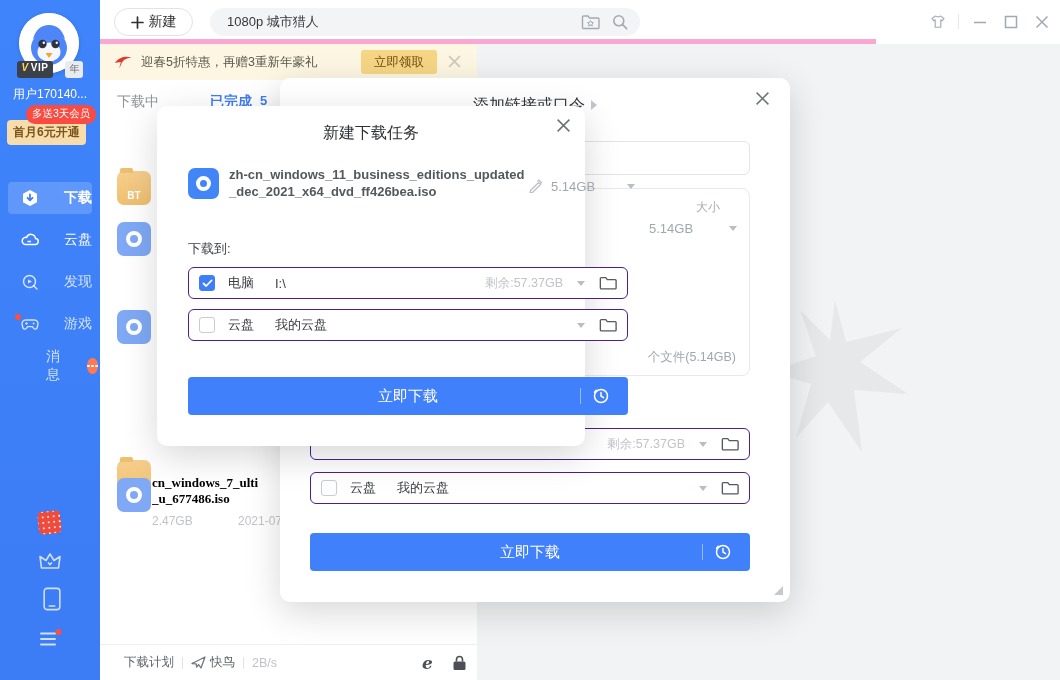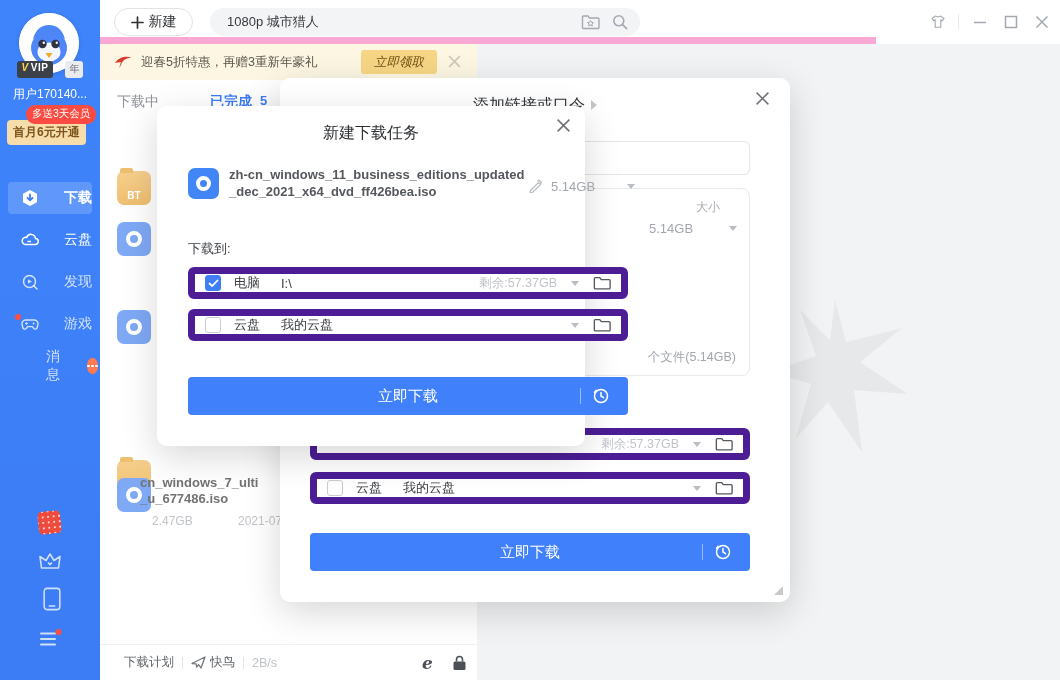--- a/index.html
+++ b/index.html
@@ -24,51 +24,51 @@
   .nav-item.bright { color:#fff; }
   .nav-ic { width:18px; height:18px; color:currentColor; position:relative; }
   .dot-red { position:absolute; width:6px; height:6px; background:#ff4d40; border-radius:50%; }
   .msg-count { width:16px; height:16px; background:#ff7a52; border-radius:50%; display:flex; align-items:center; justify-content:center; gap:1.5px; margin-left:2px; }
   .msg-count i { width:2.5px; height:2.5px; background:#fff; border-radius:50%; }
   .side-tool { left:38px; width:24px; height:24px; color:#cfe0fb; }
   .red-grid { width:23px; height:23px; background:#ef4b3c; border-radius:5px; transform:rotate(-6deg);
       background-image:radial-gradient(circle,#ffd9d4 1.1px,transparent 1.3px); background-size:5.5px 5.5px; background-position:2.5px 3px; }
 
   
-  .topbar { left:100px; top:0; width:776px; height:44px; background:#fff; border-bottom:7px solid #f9a8d4; z-index:3; }
+  .topbar { left:100px; top:0; width:776px; height:44px; background:#fff; border-bottom:5px solid #f9a8d4; z-index:3; }
   .btn-new { left:14px; top:8px; width:79px; height:28px; border:1px solid #e1e3e8; border-radius:14px; display:flex; align-items:center; justify-content:center; gap:5px; font-size:14px; color:#2e3033; background:#fff; cursor:pointer; }
   .search { left:110px; top:8px; width:430px; height:28px; border-radius:14px; background:#f3f4f6; display:flex; align-items:center; padding:0 12px 0 17px; }
   .search-text { font-size:13px; color:#35373b; flex:1; }
   .win-ic { top:14px; width:16px; height:16px; color:#a4a9b1; cursor:pointer; }
   .vdiv { top:14px; width:1px; height:15px; background:#e7e8ea; }
 
   
   .list-pane { left:100px; top:44px; width:377px; height:636px; background:#fff; z-index:1; }
   .detail-pane { left:477px; top:44px; width:583px; height:636px; background:#f2f3f4; z-index:1; }
 
   
   .banner { left:0; top:0; width:377px; height:36px; background:#fcf6e3; display:flex; align-items:center; }
   .banner-bird { margin-left:14px; width:18px; height:14px; }
   .banner-msg { margin-left:9px; font-size:12.5px; color:#5c584e; }
-  .banner-btn { position:absolute; left:261px; width:76px; height:24px; background:#f6d685; border-radius:3px; color:#6d4d10; font-size:12.5px; display:flex; align-items:center; justify-content:center; cursor:pointer;font-style:italic; }
+  .banner-btn { position:absolute; left:261px; width:76px; height:24px; background:#f6d685; border-radius:3px; color:#6d4d10; font-size:12.5px; display:flex; align-items:center; justify-content:center; cursor:pointer; }
   .banner-close { position:absolute; left:347px; top:10px; width:15px; height:15px; color:#cfcabb; cursor:pointer; }
 
   
   .tab { top:49px; font-size:14px; color:#8f9298; cursor:pointer; }
   .tab.active { color:#3f7ef7; font-weight:bold; }
   .tab-count { top:49px; font-size:13px; color:#3f7ef7; font-weight:bold; }
   .tab-underline { left:122px; top:69px; width:30px; height:3px; background:#3f7ef7; border-radius:2px; }
 
   
   .fi-icon { left:17px; width:34px; height:34px; border-radius:7px; }
   .bt-folder { background:linear-gradient(180deg,#f6cf8d,#efbf70); display:flex; align-items:flex-end; justify-content:center; color:#fff; font-size:10px; font-weight:bold; padding-bottom:4px; position:relative; }
   .bt-folder:before { content:""; position:absolute; top:-3px; left:3px; width:13px; height:5px; background:#efbf70; border-radius:2px 2px 0 0; }
   .disc { background:#7fa9f5; display:flex; align-items:center; justify-content:center; }
   .disc i { width:16px; height:16px; border:4px solid #fff; border-radius:50%; background:#7fa9f5; }
-  .it-name { left:40px; width:130px; font-size:13px; font-weight:bold; color:#737373; line-height:16px; white-space:nowrap; overflow:hidden; }
+  .it-name { left:52px; width:130px; font-size:13px; font-weight:bold; color:#000000; line-height:16px; white-space:nowrap; overflow:hidden;font-family:Liberation Serif, serif; }
   .it-meta { font-size:12px; color:#c0c3c8; }
 
   
   .statusbar { left:0; top:600px; width:377px; height:36px; border-top:1px solid #f0f1f2; background:#fff; display:flex; align-items:center; padding-left:24px; font-size:12.5px; color:#5f6368; }
   .sdiv { width:1px; height:12px; background:#e2e3e5; margin:0 8px; }
   .speed { color:#bfc2c7; }
 
   
   .watermark { left:293px; top:256px; width:140px; height:170px; }
 
@@ -78,21 +78,21 @@
   .dlg-front { left:157px; top:106px; width:428px; height:340px; z-index:20; }
   .dlg-close { width:15px; height:15px; color:#6e7176; cursor:pointer; }
   .dlg-title { width:100%; text-align:center; font-size:16px; color:#2e3135; }
   .expand-arrow { display:inline-block; width:0; height:0; border-left:6px solid #c3c6cb; border-top:5px solid transparent; border-bottom:5px solid transparent; margin-left:6px; }
 
   .input-box { border:1px solid #e3e4e7; border-radius:6px; background:#fff; }
   .files-panel { left:30px; top:110px; width:440px; height:188px; border:1px solid #e8e9eb; border-radius:8px; }
   .col-head { font-size:12px; color:#aab; color:#a8acb3; }
   .gray13 { font-size:13px; color:#a2a6ad; }
 
-  .field-row { width:440px; height:32px; border:7px solid #4c1d95; border-radius:6px; display:flex; align-items:center; padding:0 10px; background:#fff; }
+  .field-row { width:440px; height:32px; border:1px solid #4c1d95; border-radius:6px; display:flex; align-items:center; padding:0 10px; background:#fff; }
   .checkbox { width:16px; height:16px; border-radius:3px; border:1px solid #c9ccd2; background:#fff; flex:none; cursor:pointer; }
   .checkbox.checked { background:#3f7ef7; border-color:#3f7ef7; display:flex; align-items:center; justify-content:center; }
   .row-label { font-size:13px; color:#3a3d42; margin-left:13px; }
   .row-path  { font-size:13px; color:#3a3d42; margin-left:21px; }
   .row-remaining { margin-left:auto; font-size:12.5px; color:#c0c3c8; }
   .caret { width:0; height:0; border-top:5px solid #b9bdc4; border-left:4.5px solid transparent; border-right:4.5px solid transparent; margin-left:14px; cursor:pointer; }
   .folder-btn { width:18px; height:16px; color:#555a61; margin-left:14px; cursor:pointer; }
 
   .btn-primary { width:440px; height:38px; background:#4081fb; border-radius:4px; color:#fff; display:flex; align-items:center; justify-content:center; font-size:15px; cursor:pointer; position:relative; }
   .btn-primary .bdiv { position:absolute; right:47px; width:1px; height:16px; background:rgba(255,255,255,.45); }

